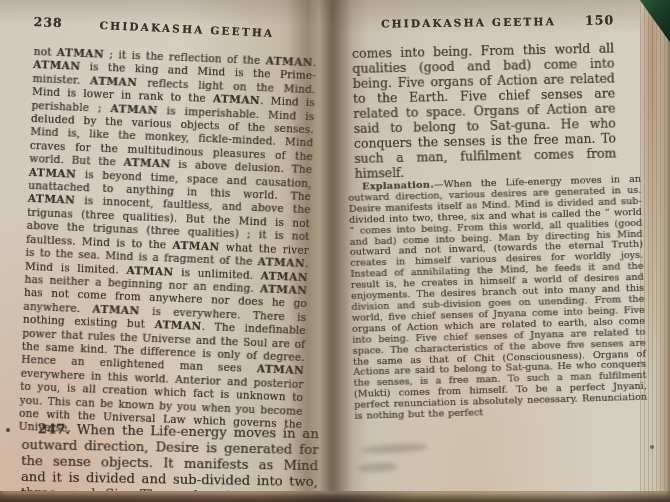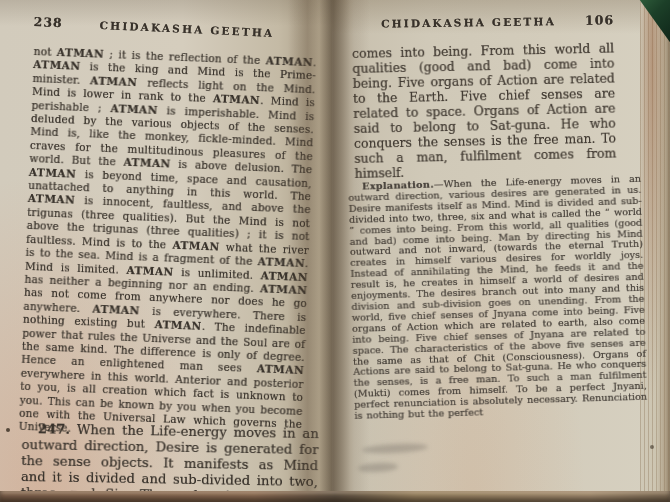--- a/index.html
+++ b/index.html
@@ -120,21 +120,21 @@
     <span class="head">CHIDAKASHA GEETHA</span>
   </div>
   <div class="body-left ink">not <b>ATMAN</b> ; it is the reflection of the <b>ATMAN</b>. <b>ATMAN</b> is the king and Mind is the Prime-minister. <b>ATMAN</b> reflects light on the Mind. Mind is lower in rank to the <b>ATMAN</b>. Mind is perishable ; <b>ATMAN</b> is imperishable. Mind is deluded by the various objects of the senses. Mind is, like the monkey, fickle-minded. Mind craves for the multitudinous pleasures of the world. But the <b>ATMAN</b> is above delusion. The <b>ATMAN</b> is beyond time, space and causation, unattached to anything in this world. The <b>ATMAN</b> is innocent, faultless, and above the trigunas (three qualities). But the Mind is not above the trigunas (three qualities) ; it is not faultless. Mind is to the <b>ATMAN</b> what the river is to the sea. Mind is a fragment of the <b>ATMAN</b>. Mind is limited. <b>ATMAN</b> is unlimited. <b>ATMAN</b> has neither a beginning nor an ending. <b>ATMAN</b> has not come from anywhere nor does he go anywhere. <b>ATMAN</b> is everywhere. There is nothing existing but <b>ATMAN</b>. The indefinable power that rules the Universe and the Soul are of the same kind. The difference is only of degree. Hence an enlightened man sees <b>ATMAN</b> everywhere in this world. Anterior and posterior to you, is all creation which fact is unknown to you. This can be known by you when you become one with the Universal Law which governs the Universe.</div>
   <div class="verse ink">
     <span class="vno">247.</span>
     <span>When the Life-energy moves in an outward direction, Desire is generated for the sense objects.  It manifests as Mind and it is divided and sub-divided into two, three, nad Six.  Thus what is called the “world”</span>
   </div>
 
   <div class="hdr hdr-right ink">
     <span class="head">CHIDAKASHA GEETHA</span>
-    <span class="pageno">106</span>
+    <span class="pageno">150</span>
   </div>
   <div class="body-right ink">comes into being.  From this world all qualities (good and bad) come into being. Five organs of Action are related to the Earth.  Five chief senses are related to space.  Organs of Action are said to belong to Sat-guna.  He who conquers the senses is the free man.  To such a man, fulfilment comes from himself.</div>
   <div class="explanation ink">
     <span class="exp-label">Explanation.</span><span>—When the Life-energy moves in an outward direction, various desires are generated in us. Desire manifests itself as Mind. Mind is divided and sub-divided into two, three, six and what is called the “ world ” comes into being. From this world, all qualities (good and bad) come into being. Man by directing his Mind outward and not inward, (towards the eternal Truth) creates in himself various desires for worldly joys. Instead of annihilating the Mind, he feeds it and the result is, he creates in himself a world of desires and enjoyments. The desires branch out into many and this division and sub-division goes on unending. From the world, five chief senses of Jnyana come into being. Five organs of Action which are related to earth, also come into being. Five chief senses of Jnyana are related to space. The characteristics of the above five senses are the same as that of Chit (Consciousness). Organs of Actions are said to belong to Sat-guna. He who conquers the senses, is a free man. To such a man fulfilment (Mukti) comes from himself. To be a perfect Jnyani, perfect renunciation is absolutely necessary. Renunciation is nothing but the perfect</span>
   </div>
 
   <div class="gutter-shadow"></div>
   <div class="pencil-smudge smudge-1"></div>
   <div class="pencil-smudge smudge-2"></div>
   <div class="ink-dot dot-left"></div>

